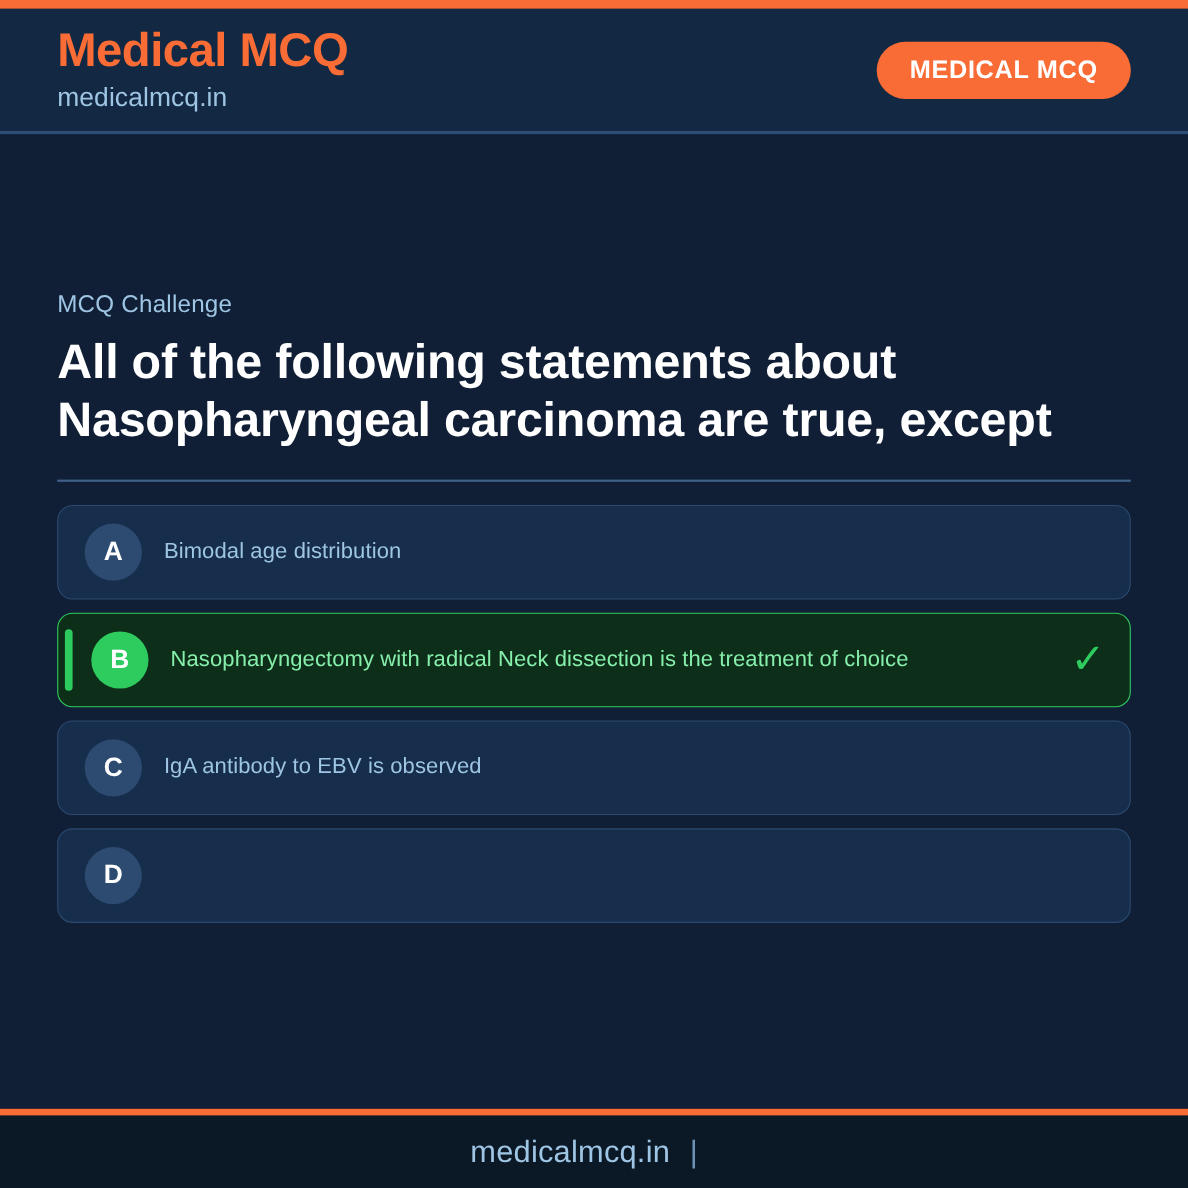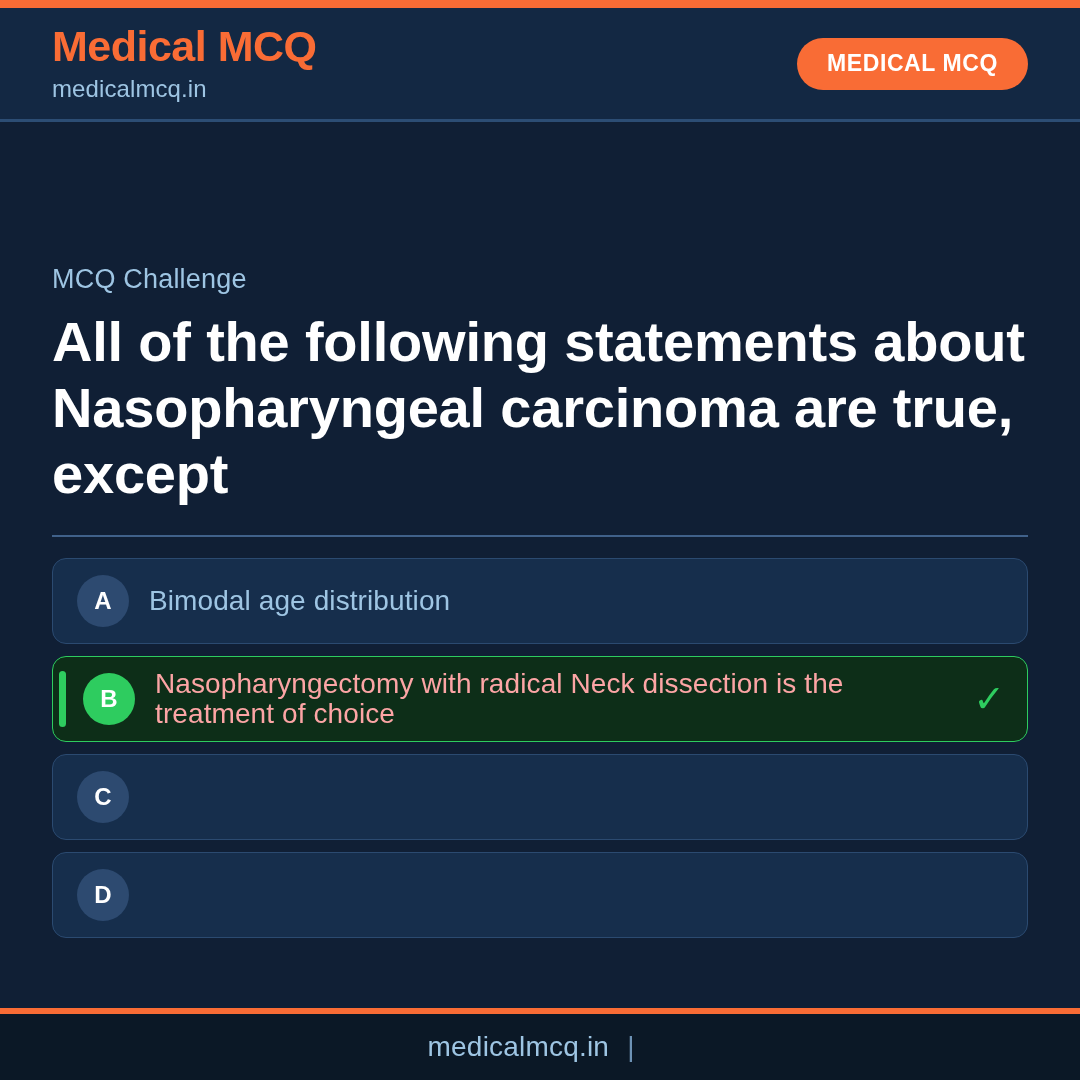--- a/index.html
+++ b/index.html
@@ -78,28 +78,28 @@
 
   
   .main {
     flex: 1 1 auto;
     position: relative;
     padding: 0 52px;
     box-sizing: border-box;
   }
   .kicker {
     margin-top: 144px;
-    font-size: 27px;
+    font-size: 22px;
     color: #9ec5e3;
     line-height: 1;
     letter-spacing: 0.2px;
   }
   .question {
     margin-top: 16px;
-    font-size: 56px;
+    font-size: 44px;
     font-weight: bold;
     color: #ffffff;
     line-height: 1.18;
     letter-spacing: -0.2px;
     max-width: 980px;
   }
   .divider {
     margin-top: 28px;
     height: 2px;
     background: #40618a;
@@ -133,21 +133,21 @@
     background: #2d4a70;
     color: #ffffff;
     font-size: 24px;
     font-weight: bold;
     display: flex;
     align-items: center;
     justify-content: center;
     margin-right: 20px;
   }
   .option .opt-text {
-    font-size: 28px;
+    font-size: 20px;
     color: #9ec5e3;
     line-height: 1.08;
     letter-spacing: 0.1px;
   }
   .option .check {
     position: absolute;
     right: 22px;
     top: 50%;
     transform: translateY(-50%);
     font-size: 38px;
@@ -170,21 +170,21 @@
     bottom: 14px;
     width: 7px;
     border-radius: 4px;
     background: #2ecc5f;
   }
   .option.correct .badge-letter {
     background: #2ecc5f;
     color: #ffffff;
   }
   .option.correct .opt-text {
-    color: #fca5a5;
+    color: #86efac;
   }
   .option.correct .check {
     display: block;
   }
 
   
   .footer {
     flex: 0 0 auto;
     height: 72px;
     background: #0b1826;
@@ -236,20 +236,21 @@
       </div>
 
       <div class="option correct">
         <div class="badge-letter">B</div>
         <div class="opt-text">Nasopharyngectomy with radical Neck dissection is the treatment of choice</div>
         <div class="check">✓</div>
       </div>
 
       <div class="option">
         <div class="badge-letter">C</div>
+        <div class="opt-text">IgA antibody to EBV is observed</div>
 
       </div>
 
       <div class="option">
         <div class="badge-letter">D</div>
 
       </div>
 
     </div>
   </div>

